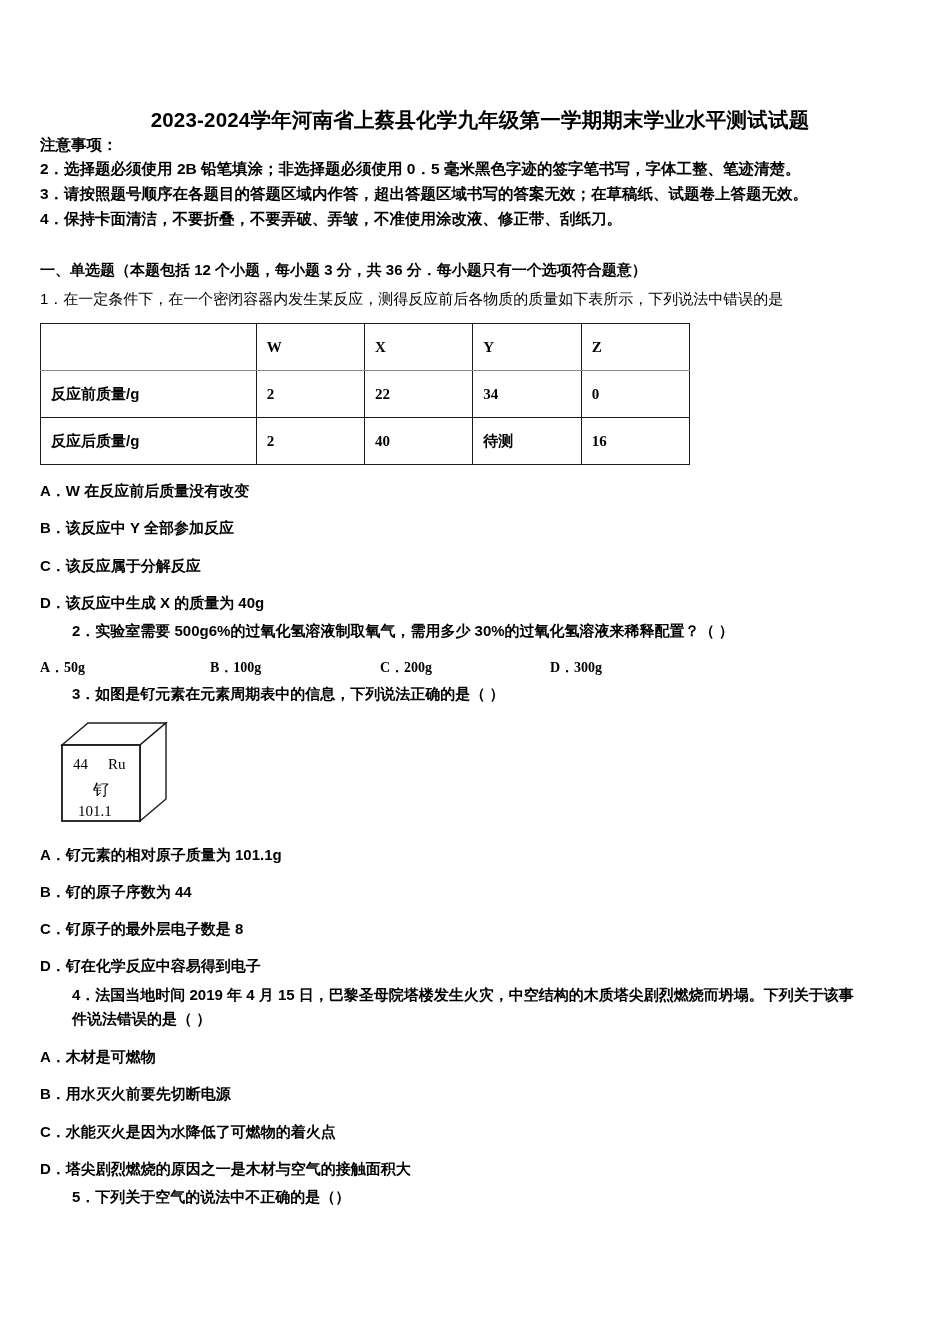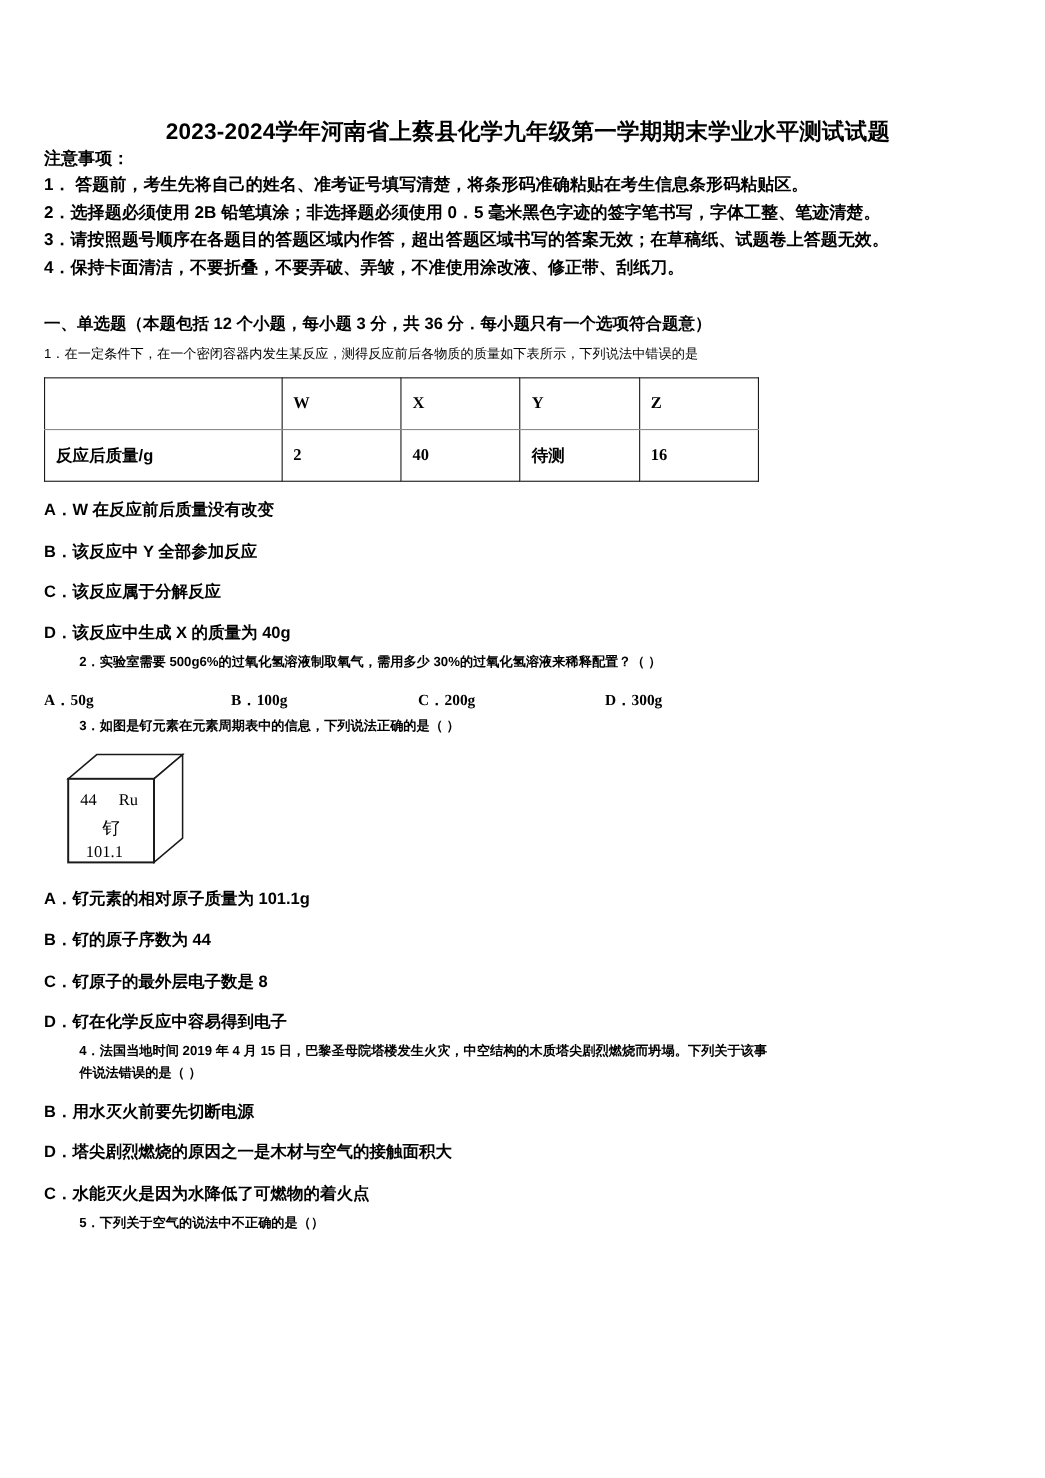--- a/index.html
+++ b/index.html
@@ -68,21 +68,21 @@
     font-weight: bold;
     font-size: 15px;
     margin-top: 28px;
     line-height: 1.5;
     white-space: nowrap;
   }
 
   
   .q-stem {
     font-family: "Liberation Sans", "DejaVu Sans", sans-serif;
-    font-size: 12px;
+    font-size: 15px;
     line-height: 1.62;
     margin-top: 5px;
   }
   .q-stem.bold {
     font-weight: bold;
     margin-left: 32px;
   }
   .q-stem.normal {
     font-weight: normal;
   }
@@ -164,21 +164,20 @@
 <body>
 
 <div class="page">
   <div class="inner">
 
     <h1 class="doc-title">2023-2024学年河南省上蔡县化学九年级第一学期期末学业水平测试试题</h1>
 
     <div class="notice-heading">注意事项：</div>
 
     <ul class="notice-list">
-      <li>1． 答题前，考生先将自己的姓名、准考证号填写清楚，将条形码准确粘贴在考生信息条形码粘贴区。</li>
       <li>2．选择题必须使用 2B 铅笔填涂；非选择题必须使用 0．5 毫米黑色字迹的签字笔书写，字体工整、笔迹清楚。</li>
       <li>3．请按照题号顺序在各题目的答题区域内作答，超出答题区域书写的答案无效；在草稿纸、试题卷上答题无效。</li>
       <li>4．保持卡面清洁，不要折叠，不要弄破、弄皱，不准使用涂改液、修正带、刮纸刀。</li>
     </ul>
 
     <div class="section-header">一、单选题（本题包括 12 个小题，每小题 3 分，共 36 分．每小题只有一个选项符合题意）</div>
 
     <div class="q-stem normal">
       <span>1．</span><span>在一定条件下，在一个密闭容器内发生某反应，测得反应前后各物质的质量如下表所示，下列说法中错误的是</span>
     </div>
@@ -194,20 +193,27 @@
         </colgroup>
         <tbody>
           <tr class="head">
             <td></td>
             <td>W</td>
             <td>X</td>
             <td>Y</td>
             <td>Z</td>
           </tr>
           <tr>
+            <td class="label">反应前质量/g</td>
+            <td>2</td>
+            <td>22</td>
+            <td>34</td>
+            <td>0</td>
+          </tr>
+          <tr>
             <td class="label">反应后质量/g</td>
             <td>2</td>
             <td>40</td>
             <td class="label">待测</td>
             <td>16</td>
           </tr>
         </tbody>
       </table>
     </div>
 
@@ -245,22 +251,23 @@
     <div class="opt-cn">A．钌元素的相对原子质量为 101.1g</div>
     <div class="opt-cn">B．钌的原子序数为 44</div>
     <div class="opt-cn">C．钌原子的最外层电子数是 8</div>
     <div class="opt-cn">D．钌在化学反应中容易得到电子</div>
 
     <div class="q-stem bold">
       <span class="two-line"><span>4．</span><span>法国当地时间 2019 年 4 月 15 日，巴黎圣母院塔楼发生火灾，中空结构的木质塔尖剧烈燃烧而坍塌。下列关于该事</span></span>
       <span class="two-line">件说法错误的是（      ）</span>
     </div>
 
+    <div class="opt-cn">A．木材是可燃物</div>
     <div class="opt-cn">B．用水灭火前要先切断电源</div>
+    <div class="opt-cn">C．水能灭火是因为水降低了可燃物的着火点</div>
     <div class="opt-cn">D．塔尖剧烈燃烧的原因之一是木材与空气的接触面积大</div>
-    <div class="opt-cn">C．水能灭火是因为水降低了可燃物的着火点</div>
 
     <div class="q-stem bold">
       <span>5．</span><span>下列关于空气的说法中不正确的是（）</span>
     </div>
 
   </div>
 </div>
 
 </body></html>

